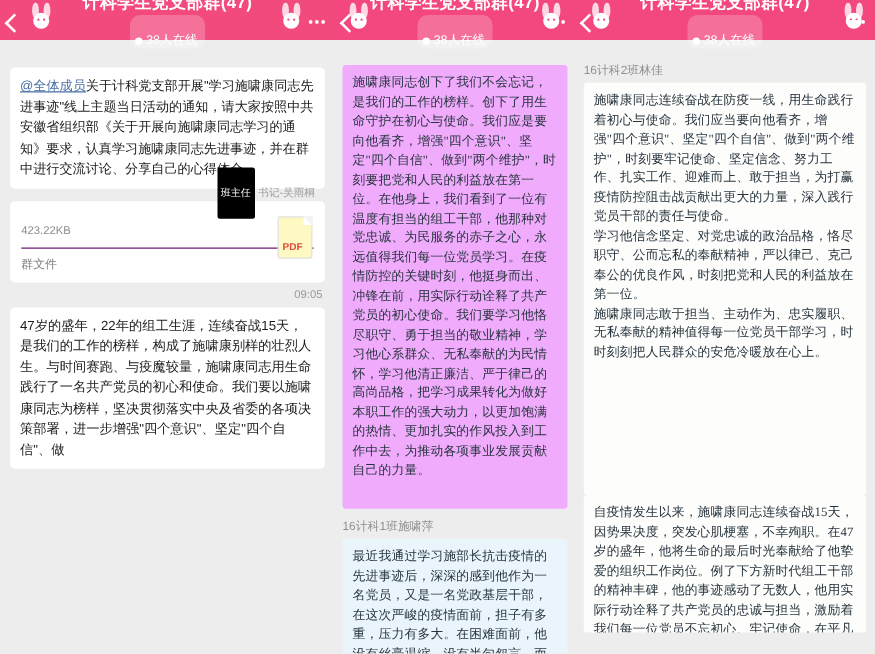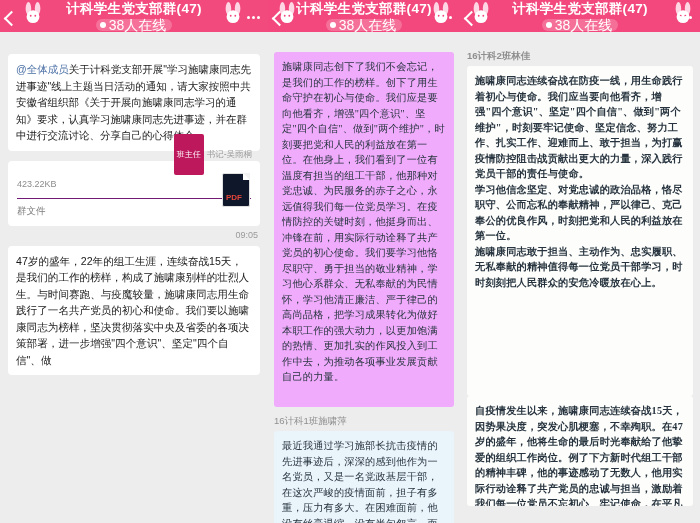--- a/index.html
+++ b/index.html
@@ -32,22 +32,22 @@
   .hdr.pink3{background:#f3487d;}
   .hdr-title{
     font-size:13.5px;font-weight:bold;letter-spacing:.3px;
     white-space:nowrap;line-height:15px;
   }
   .hdr-sub{
     margin-top:3px;
     display:flex;align-items:center;gap:3px;
     background:rgba(255,255,255,.22);
     border-radius:8px;
-    padding:1px 6px 1px 4px;
-    font-size:14px;line-height:10px;
+    padding:16px 6px 1px 4px;
+    font-size:10px;line-height:10px;
   }
   .hdr-sub .dot{
     width:6px;height:6px;border-radius:50%;
     background:#fff;display:inline-block;
   }
   .hdr .back{
     position:absolute;left:6px;top:13px;
     width:9px;height:9px;border-left:2px solid #fff;border-bottom:2px solid #fff;
     transform:rotate(45deg);
   }
@@ -78,62 +78,62 @@
     font-size:10.5px;
     line-height:16px;
     color:#1a1a1a;
     box-sizing:border-box;
   }
   .bubble.notice{
     margin-top:2px;
     font-size:10.5px;
     line-height:16.5px;
   }
-  .bubble .at{color:#4a6fa5;}
+  .bubble .at{color:#4a6fa5;text-decoration:underline;}
 
   .file-card{
     margin-top:10px;
     background:#fff;
     border-radius:4px;
     padding:8px 9px;
     position:relative;
     box-sizing:border-box;
   }
   .file-card .fname{
     font-size:11px;line-height:16px;color:#1a1a1a;
     width:150px;
   }
   .file-card .fsize{
     margin-top:10px;font-size:9px;color:#8c8c8c;
   }
   .file-card .pdf{
     position:absolute;right:10px;top:12px;
     width:26px;height:32px;
-    background:#0f172a;border:1px solid #e0e0e0;border-radius:2px;
+    background:#fef9c3;border:1px solid #e0e0e0;border-radius:2px;
   }
   .file-card .pdf:after{
     content:"";position:absolute;right:-1px;top:-1px;
     border-width:0 7px 7px 0;border-style:solid;border-color:#fff #f2f2f2;
   }
   .file-card .pdf .mark{
     position:absolute;left:3px;bottom:4px;
     font-size:8px;font-weight:bold;color:#e2463a;
     font-family:"Liberation Sans",sans-serif;
   }
   .file-tag{
     border-top:1px solid #701a75;
     margin-top:9px;padding-top:6px;
     font-size:9.5px;color:#7c7c7c;
   }
   .sender-tag{
     position:absolute;right:8px;top:-12px;
     font-size:8.5px;color:#9a9a9a;
   }
   .sender-tag .badge{
-    background:#be185d;color:#fff;border-radius:2px;
+    background:#000000;color:#fff;border-radius:2px;
     padding:16px 3px;margin-right:3px;font-size:8px;margin-left:28px;
   }
   .timestamp{
     text-align:right;font-size:9px;color:#9a9a9a;margin-top:4px;padding-right:2px;
   }
   .name-line{
     font-size:9.5px;color:#8f8f8f;margin:10px 0 3px 2px;
   }
 
   
@@ -151,21 +151,21 @@
   }
   .paper.cream{background:#f0abfc;}
   .paper.white{background:#fdfdfb;}
   .paper.blue{background:#eaf4fb;}
 
   
   .p2 .msgs{padding:8px 6px 0 6px;}
   .p2 .name-line{margin:8px 0 3px 0;}
 
   
-  .p3 .msgs{padding:6px 7px 0 7px;font-weight:bold;}
+  .p3 .msgs{padding:6px 7px 0 7px;}
   .p3 .name-line{margin:7px 0 3px 0;}
 
   
   .speech{
     margin-top:6px;
     background:#fff;
     border-radius:4px;
     padding:7px 8px;
     font-size:10.6px;
     line-height:16.5px;

